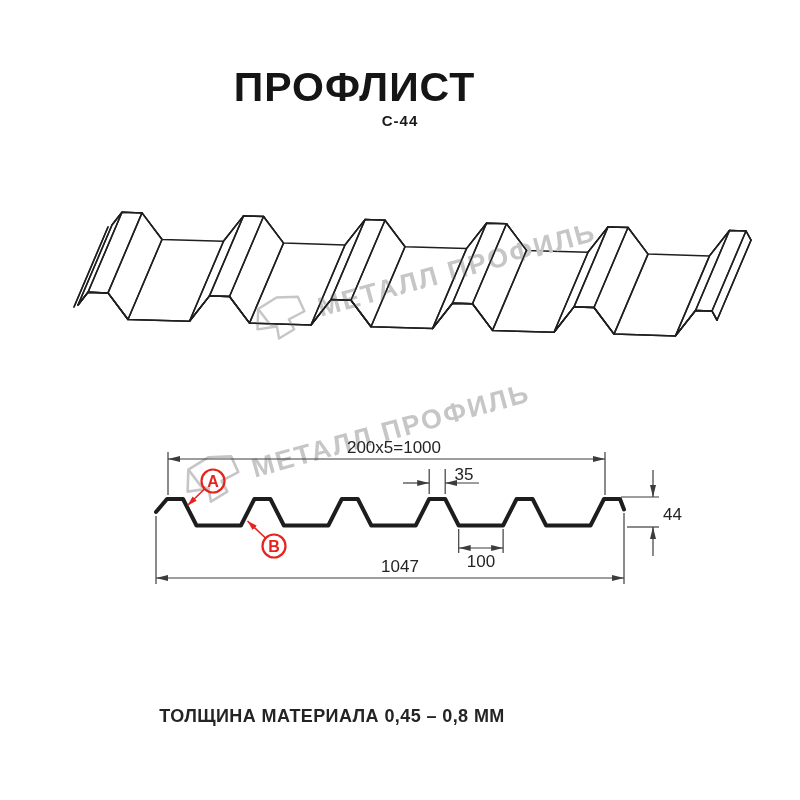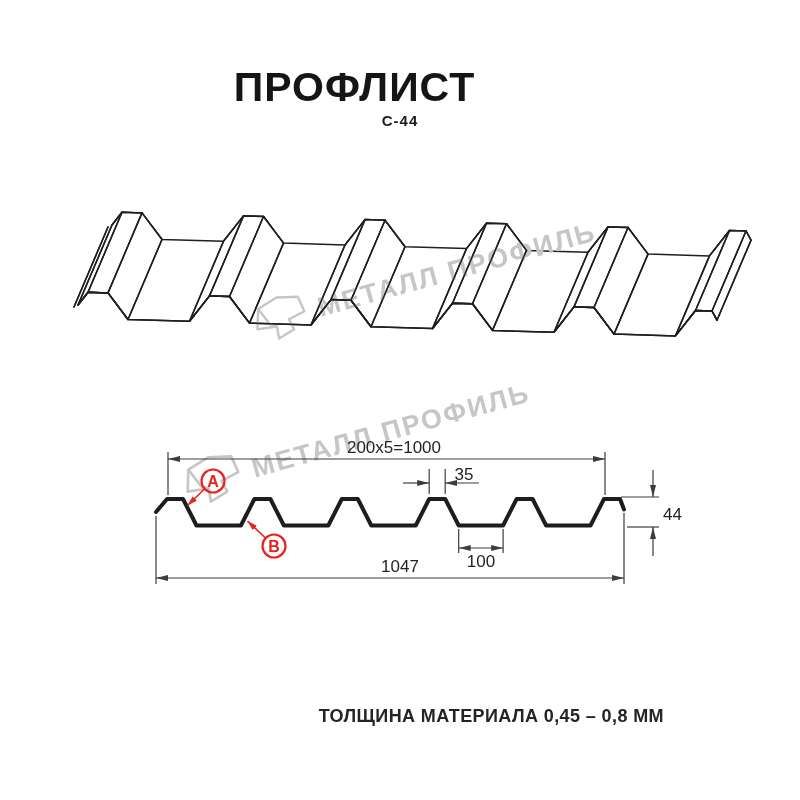--- a/index.html
+++ b/index.html
@@ -25,21 +25,21 @@
   #three-c .rib{fill:none;}
   #three-a .wire, #three-c .wire{fill:none;}
   
   .dimline{stroke:#3c3c3c;stroke-width:1.2;fill:none;}
   .dimtext{font-family:"Liberation Sans", sans-serif;font-size:17px;fill:#242424;}
   .profile{stroke:#1d1d1d;stroke-width:4;fill:none;stroke-linejoin:round;stroke-linecap:round;}
   .red{stroke:#e4251f;fill:none;stroke-width:2.2;}
   .redthin{stroke:#e4251f;fill:none;stroke-width:1.6;}
   .redtext{font-family:"Liberation Sans", sans-serif;font-size:16px;font-weight:bold;fill:#e4251f;}
   
-  .note{left:0;top:706px;width:664px;text-align:right;font-size:18px;font-weight:bold;
+  .note{left:0;top:706px;width:664px;text-align:center;font-size:18px;font-weight:bold;
         color:#242424;letter-spacing:0.4px;}
 </style>
 </head>
 <body>
 
 <div class="abs title">ПРОФЛИСТ</div>
 <div class="abs subtitle">С-44</div>
 
 <svg id="three-a" class="abs z1" style="left:40px;top:185px;" width="720" height="175" viewBox="40 185 720 175">
 

